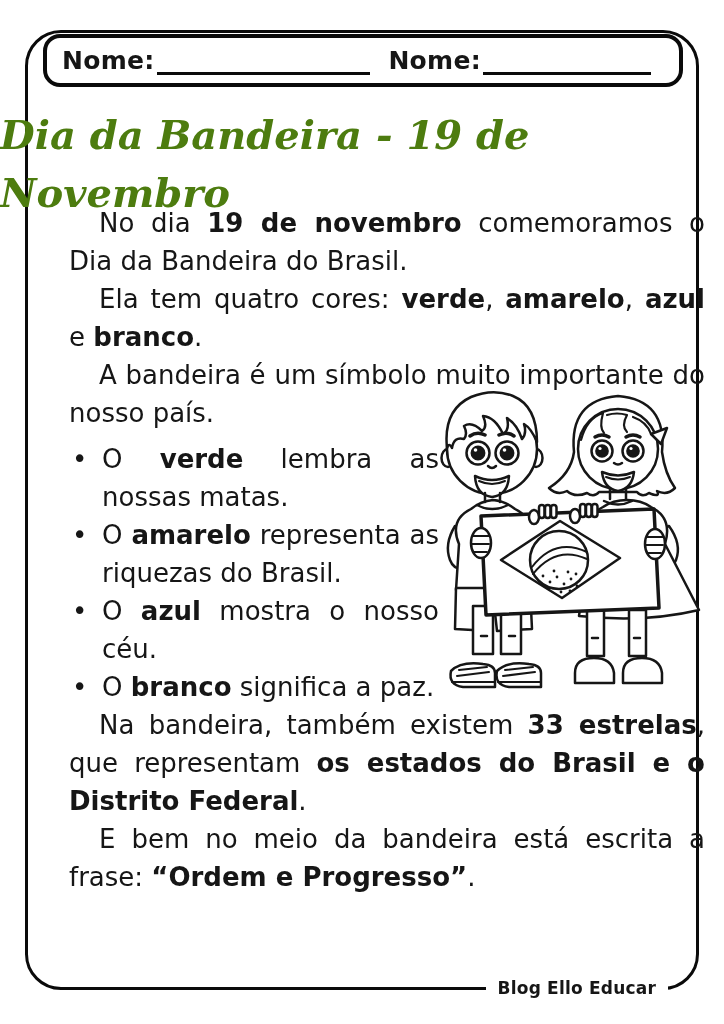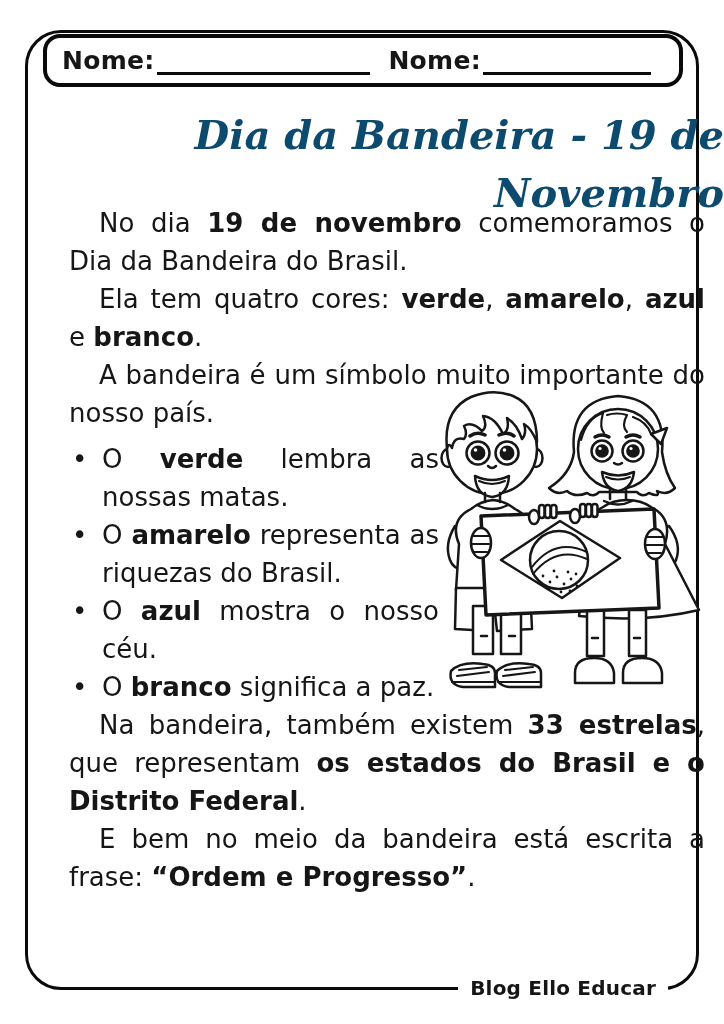--- a/index.html
+++ b/index.html
@@ -14,37 +14,37 @@
   .name-box{
     position:absolute;left:43px;top:34px;width:640px;height:53px;
     border:4px solid #0a0a0a;border-radius:17px;box-sizing:border-box;
     background:#fff;display:flex;align-items:center;padding:0 28px 0 15px;
   }
   .field-label{font-size:25px;font-weight:bold;letter-spacing:.3px;white-space:nowrap;}
   .write-line{border-bottom:3px solid #0a0a0a;height:28px;align-self:flex-start;margin-top:6px;}
   .write-line.name{flex:1;margin-left:2px;margin-right:18px;}
   .write-line.date{width:168px;margin-left:2px;}
   .title{
-    position:absolute;top:106px;left:0;width:724px;margin:0;text-align:right;
+    position:absolute;top:106px;left:0;width:724px;margin:0;text-align:left;
     font-family:"DejaVu Serif",serif;font-style:italic;font-weight:700;
-    font-size:40px;line-height:58px;color:#0c4a6e;
+    font-size:40px;line-height:58px;color:#4d7c0f;
   }
   .content{
     position:absolute;left:45px;top:204px;width:636px;
     font-size:26px;line-height:38px;text-align:justify;margin-left:24px;
   }
   .content p{margin:0;text-indent:30px;}
   .content b{font-weight:bold;}
   .bullets{margin:8px 0 0 0;padding:0;list-style:none;width:370px;}
   .bullets li{position:relative;padding-left:33px;text-indent:0;}
   .bullet-dot{position:absolute;left:3px;top:0;font-size:26px;}
   .illustration{position:absolute;left:368px;top:182px;width:284px;height:310px;}
   .credit{
     position:absolute;top:988px;right:56px;transform:translateY(-50%);
-    background:#fff;padding:0 12px;font-size:20px;font-weight:bold;letter-spacing:.2px;
+    background:#fff;padding:0 12px;font-size:17px;font-weight:bold;letter-spacing:.2px;
     white-space:nowrap;
   }
 </style>
 </head>
 <body>
 
 <div class="page">
   <div class="frame"></div>
 
   <div class="name-box">

